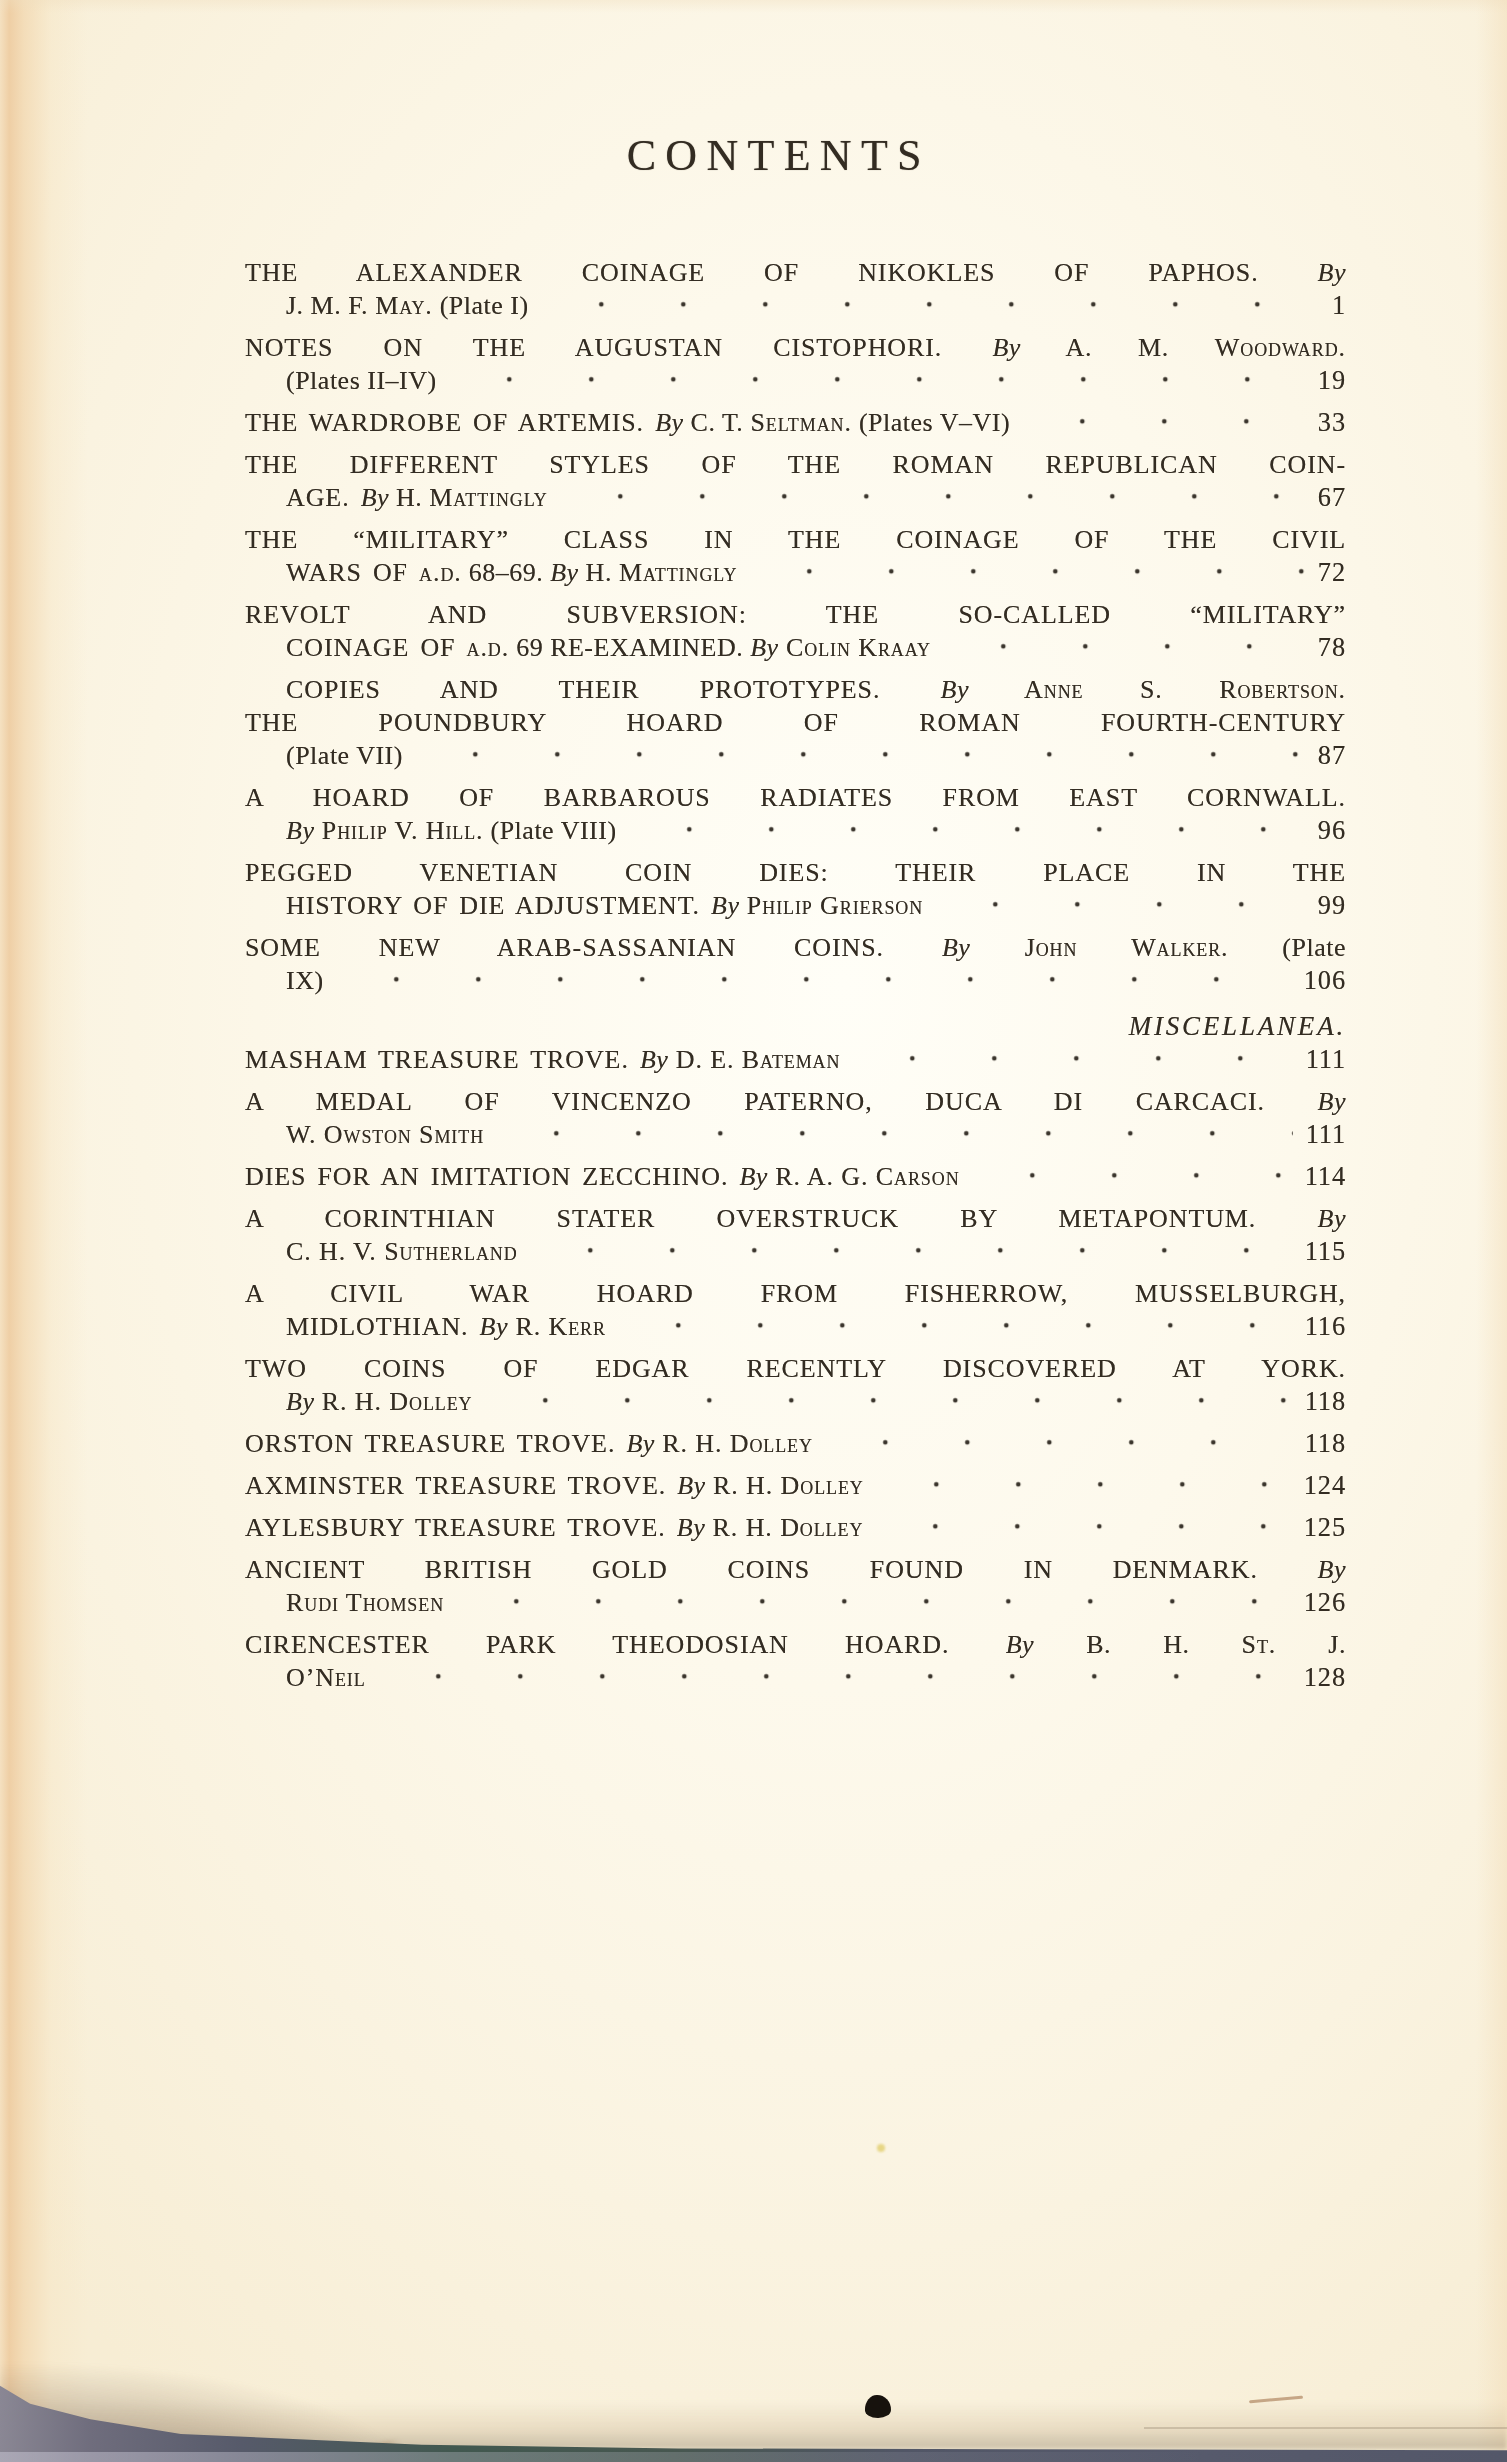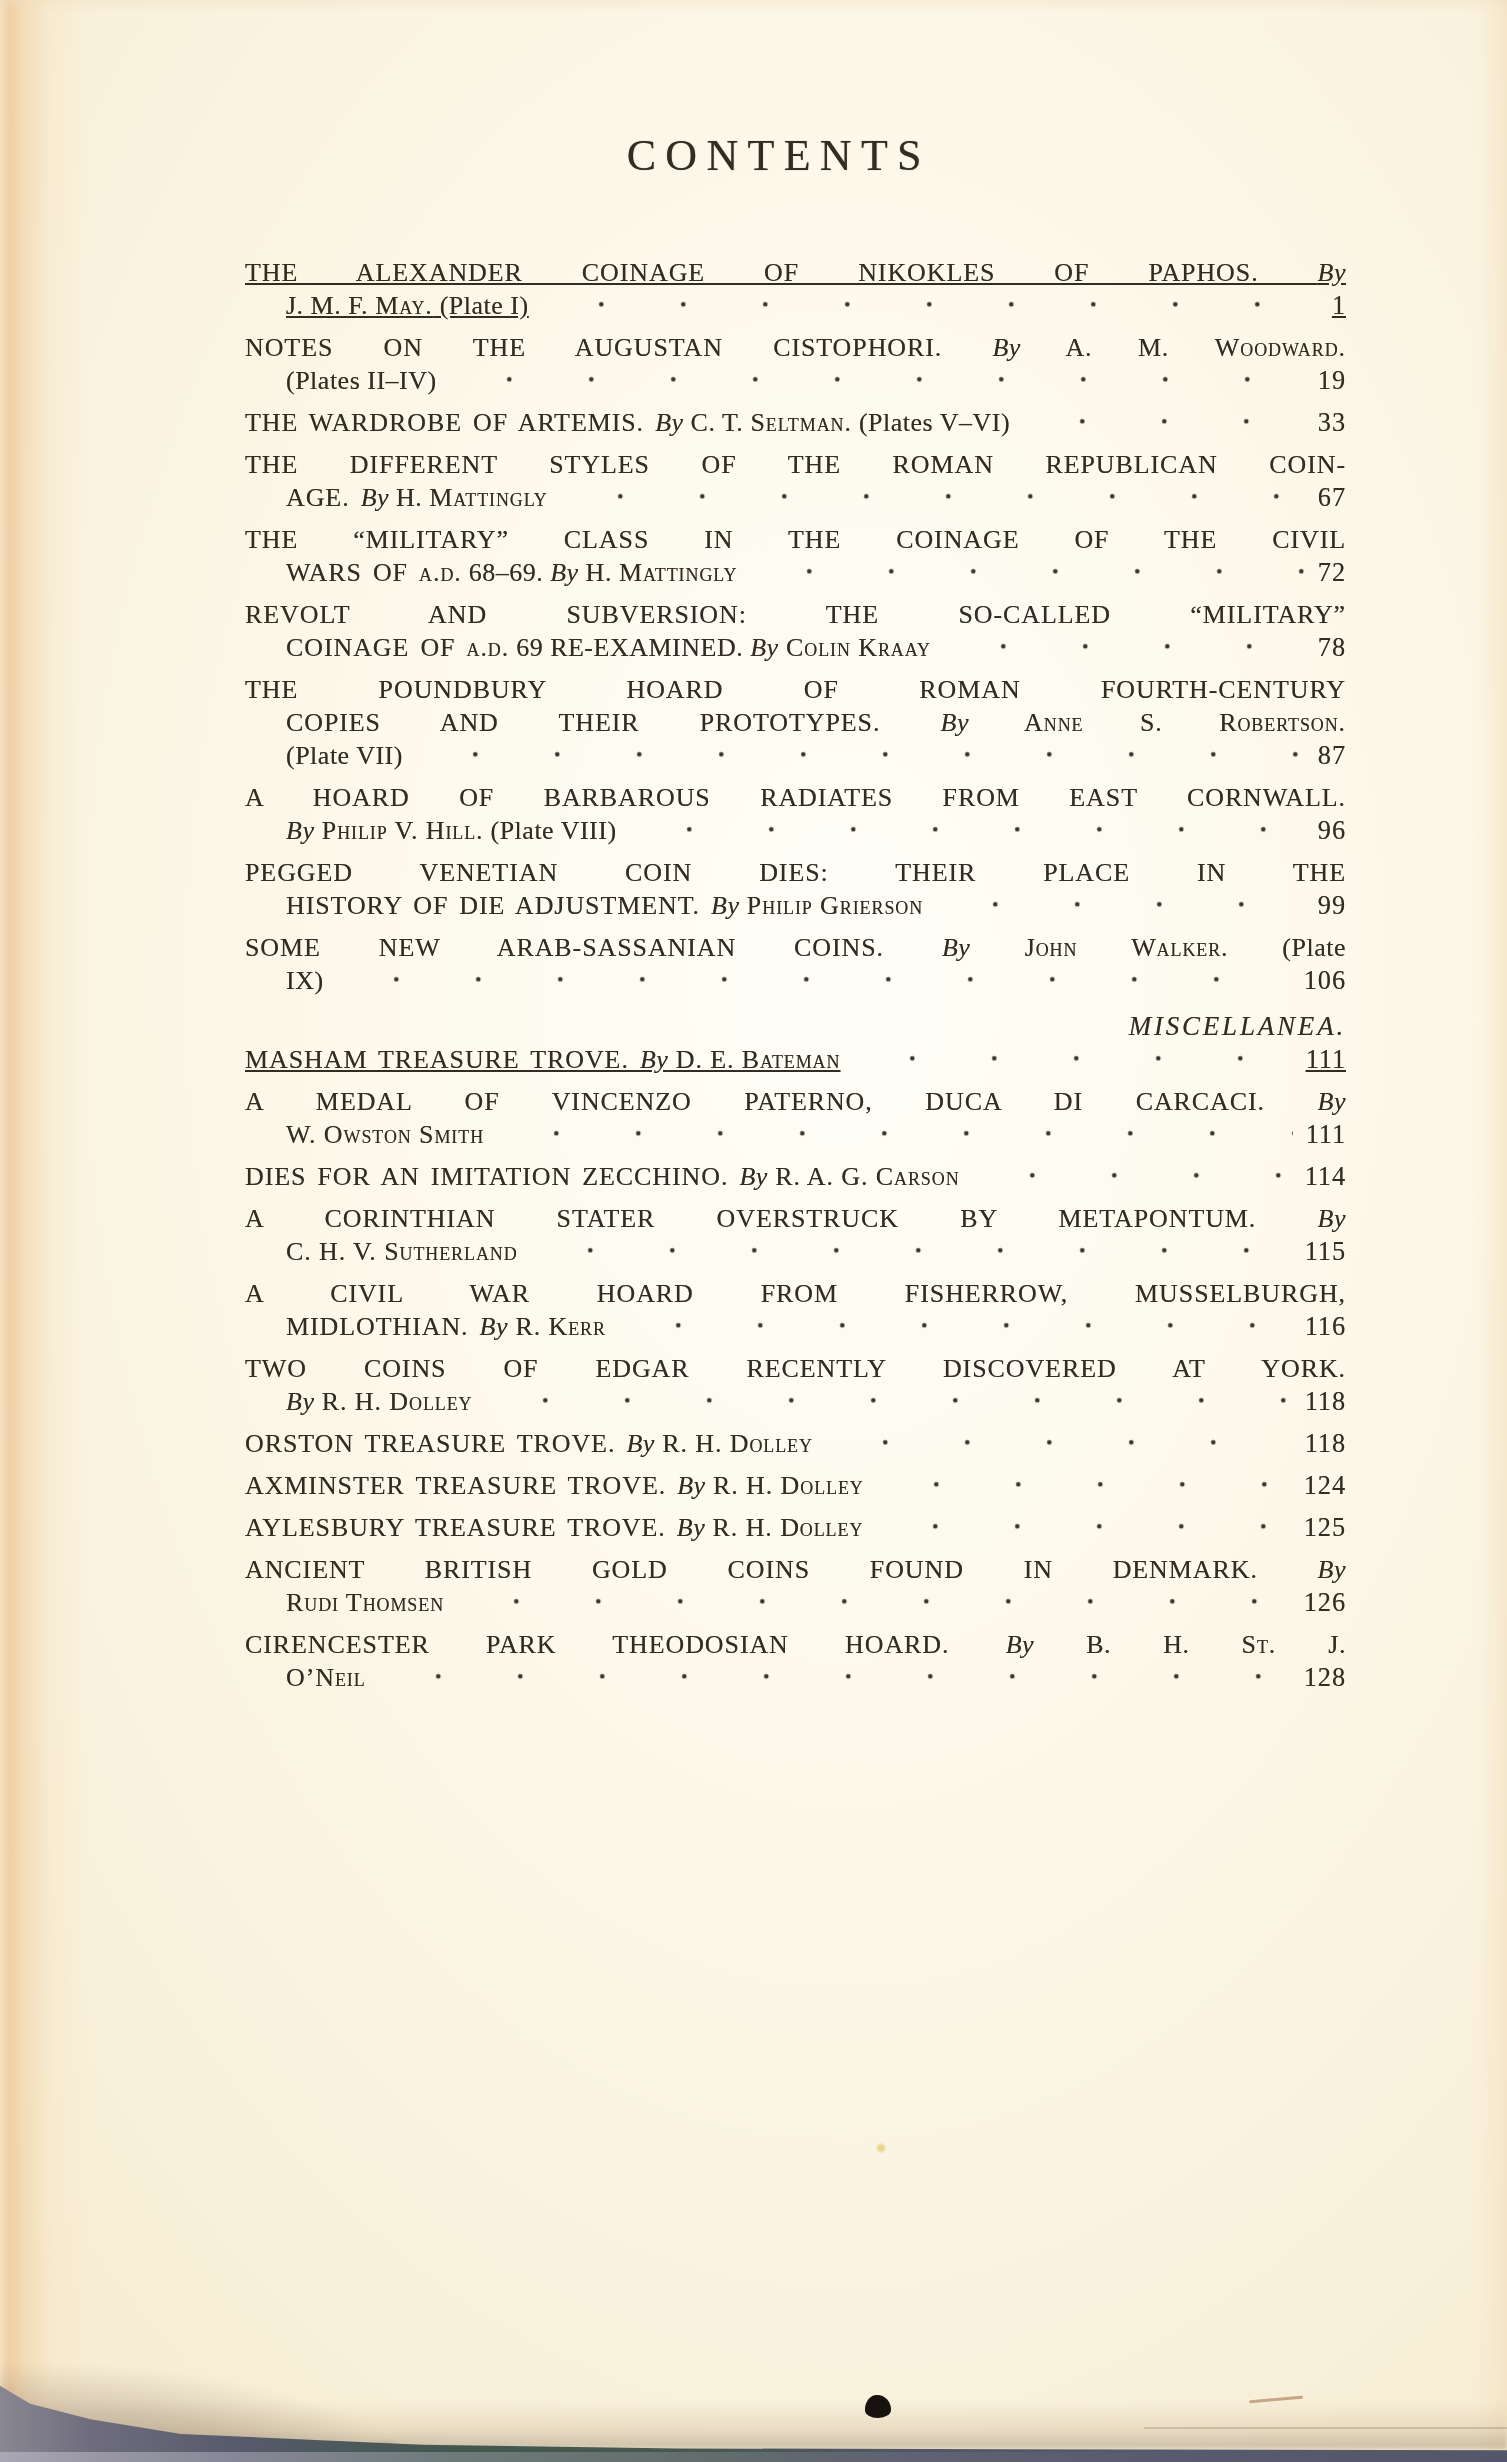--- a/index.html
+++ b/index.html
@@ -41,21 +41,21 @@
     background:linear-gradient(to right, rgba(196,194,208,.55), rgba(196,194,208,.15) 55%, rgba(196,194,208,0) 80%);}
   .ink-blob{left:865px;top:2395px;width:26px;height:23px;background:#17120d;
     border-radius:46% 54% 50% 50% / 64% 66% 36% 34%;}
 
   .content{position:absolute;left:245px;top:0;width:1101px;}
   .doc-title{margin-top:130px;line-height:52px;font-size:44px;letter-spacing:9.3px;
     text-align:center;position:relative;left:-16.7px;word-spacing:3.7px;
     text-shadow:0 0 0.9px rgba(51,44,34,.6);}
   .toc{margin-top:74px;}
   .entry{margin-top:9px;}
-  .entry:first-child{margin-top:0;text-decoration:underline;}
+  .entry:first-child{margin-top:0;}
   .line{line-height:33px;font-size:26px;text-shadow:0 0 0.6px rgba(51,44,34,.55);}
   .line.indent{padding-left:41px;}
   .line.just{text-align:justify;text-align-last:justify;}
   .line.leaderline{display:flex;align-items:flex-end;}
   .lt{white-space:nowrap;}
   .rt{letter-spacing:0.9px;word-spacing:3.7px;}
   .rn{letter-spacing:0.5px;}
   .ri{font-style:italic;letter-spacing:0.5px;}
   .rsc{font-variant:small-caps;letter-spacing:0.9px;}
   .leader{flex:1 1 auto;min-width:16.7px;height:28px;margin:0 13px 0 22px;
@@ -126,22 +126,22 @@
         </div>
         <div class="entry">
           <div class="line just"><span class="lt"><span class="rt">REVOLT AND SUBVERSION: THE SO-CALLED “MILITARY”</span></span></div>
           <div class="line indent leaderline">
             <span class="lt"><span class="rt">COINAGE OF </span><span class="rsc">a.d.</span><span class="rn"> 69 RE-EXAMINED. </span><span class="ri">By</span><span class="rsc"> Colin Kraay</span></span>
             <span class="leader"></span>
             <span class="pagenum">78</span>
           </div>
         </div>
         <div class="entry">
+          <div class="line indent just"><span class="lt"><span class="rt">COPIES AND THEIR PROTOTYPES. </span><span class="ri">By</span><span class="rsc"> Anne S. Robertson.</span></span></div>
           <div class="line just"><span class="lt"><span class="rt">THE POUNDBURY HOARD OF ROMAN FOURTH-CENTURY</span></span></div>
-          <div class="line indent just"><span class="lt"><span class="rt">COPIES AND THEIR PROTOTYPES. </span><span class="ri">By</span><span class="rsc"> Anne S. Robertson.</span></span></div>
           <div class="line indent leaderline">
             <span class="lt"><span class="rn">(Plate VII)</span></span>
             <span class="leader"></span>
             <span class="pagenum">87</span>
           </div>
         </div>
         <div class="entry">
           <div class="line just"><span class="lt"><span class="rt">A HOARD OF BARBAROUS RADIATES FROM EAST CORNWALL.</span></span></div>
           <div class="line indent leaderline">
             <span class="lt"><span class="ri">By</span><span class="rsc"> Philip V. Hill.</span><span class="rn"> (Plate VIII)</span></span>

